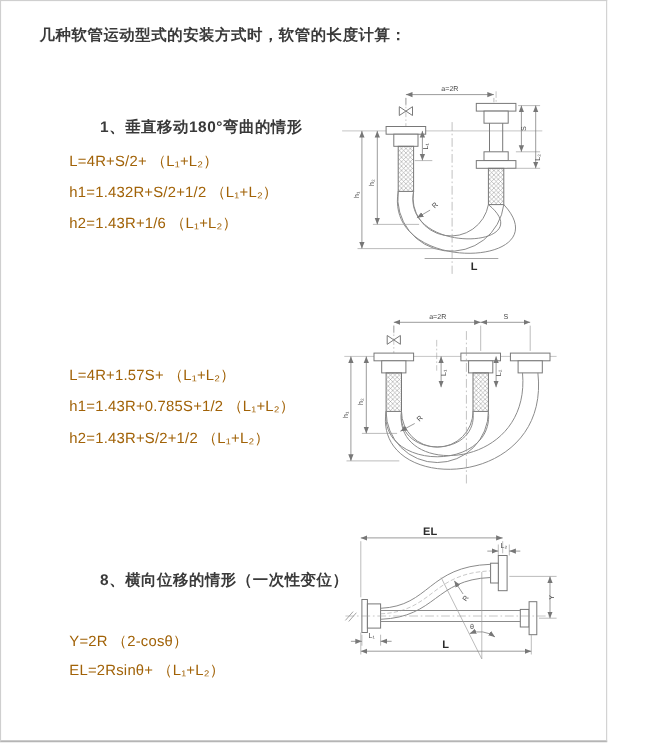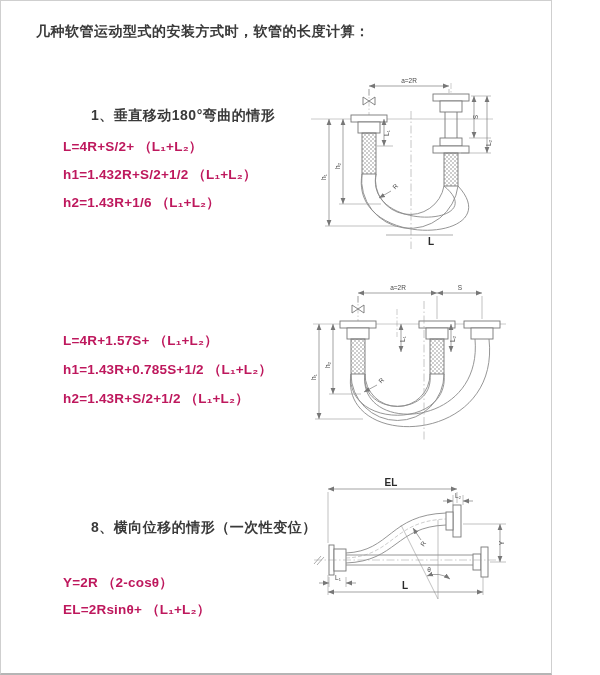--- a/index.html
+++ b/index.html
@@ -4,21 +4,21 @@
 <style>
   html,body{margin:0;padding:0;background:#ffffff;}
   .page{
     position:relative;width:552px;height:675px;background:#fff;
     font-family:"Liberation Sans","DejaVu Sans",sans-serif;
     color:#3c3c3c;overflow:hidden;box-sizing:border-box;
     border:1px solid #cfcfcf;border-bottom:2px solid #b5b5b5;
   }
   .title{position:absolute;left:35px;top:22px;font-size:14px;font-weight:600;letter-spacing:0.5px;color:#3a3a3a;}
   .heading{position:absolute;left:46px;font-size:14px;font-weight:600;letter-spacing:0.5px;color:#3a3a3a;margin-left:44px;}
-  .formula{position:absolute;left:62px;font-size:13.5px;font-weight:700;color:#be185d;letter-spacing:0.2px;}
+  .formula{position:absolute;left:62px;font-size:13.5px;font-weight:400;color:#a16207;letter-spacing:0.2px;}
   .h1{top:106px}.f11{top:137px}.f12{top:165px}.f13{top:193px}
   .h2{top:303px}.f21{top:331px}.f22{top:360px}.f23{top:389px}
   .h3{top:518px}.f31{top:546px}.f32{top:573px}.f33{top:600px}
   .diag{position:absolute;}
   .d1{left:300px;top:70px;}
   .d2{left:300px;top:278px;}
   .d3{left:300px;top:476px;}
   svg{display:block;}
   svg text{font-family:"Liberation Sans","DejaVu Sans",sans-serif;fill:#4a4a4a;}
   .dimtxt{font-size:6.5px;}

